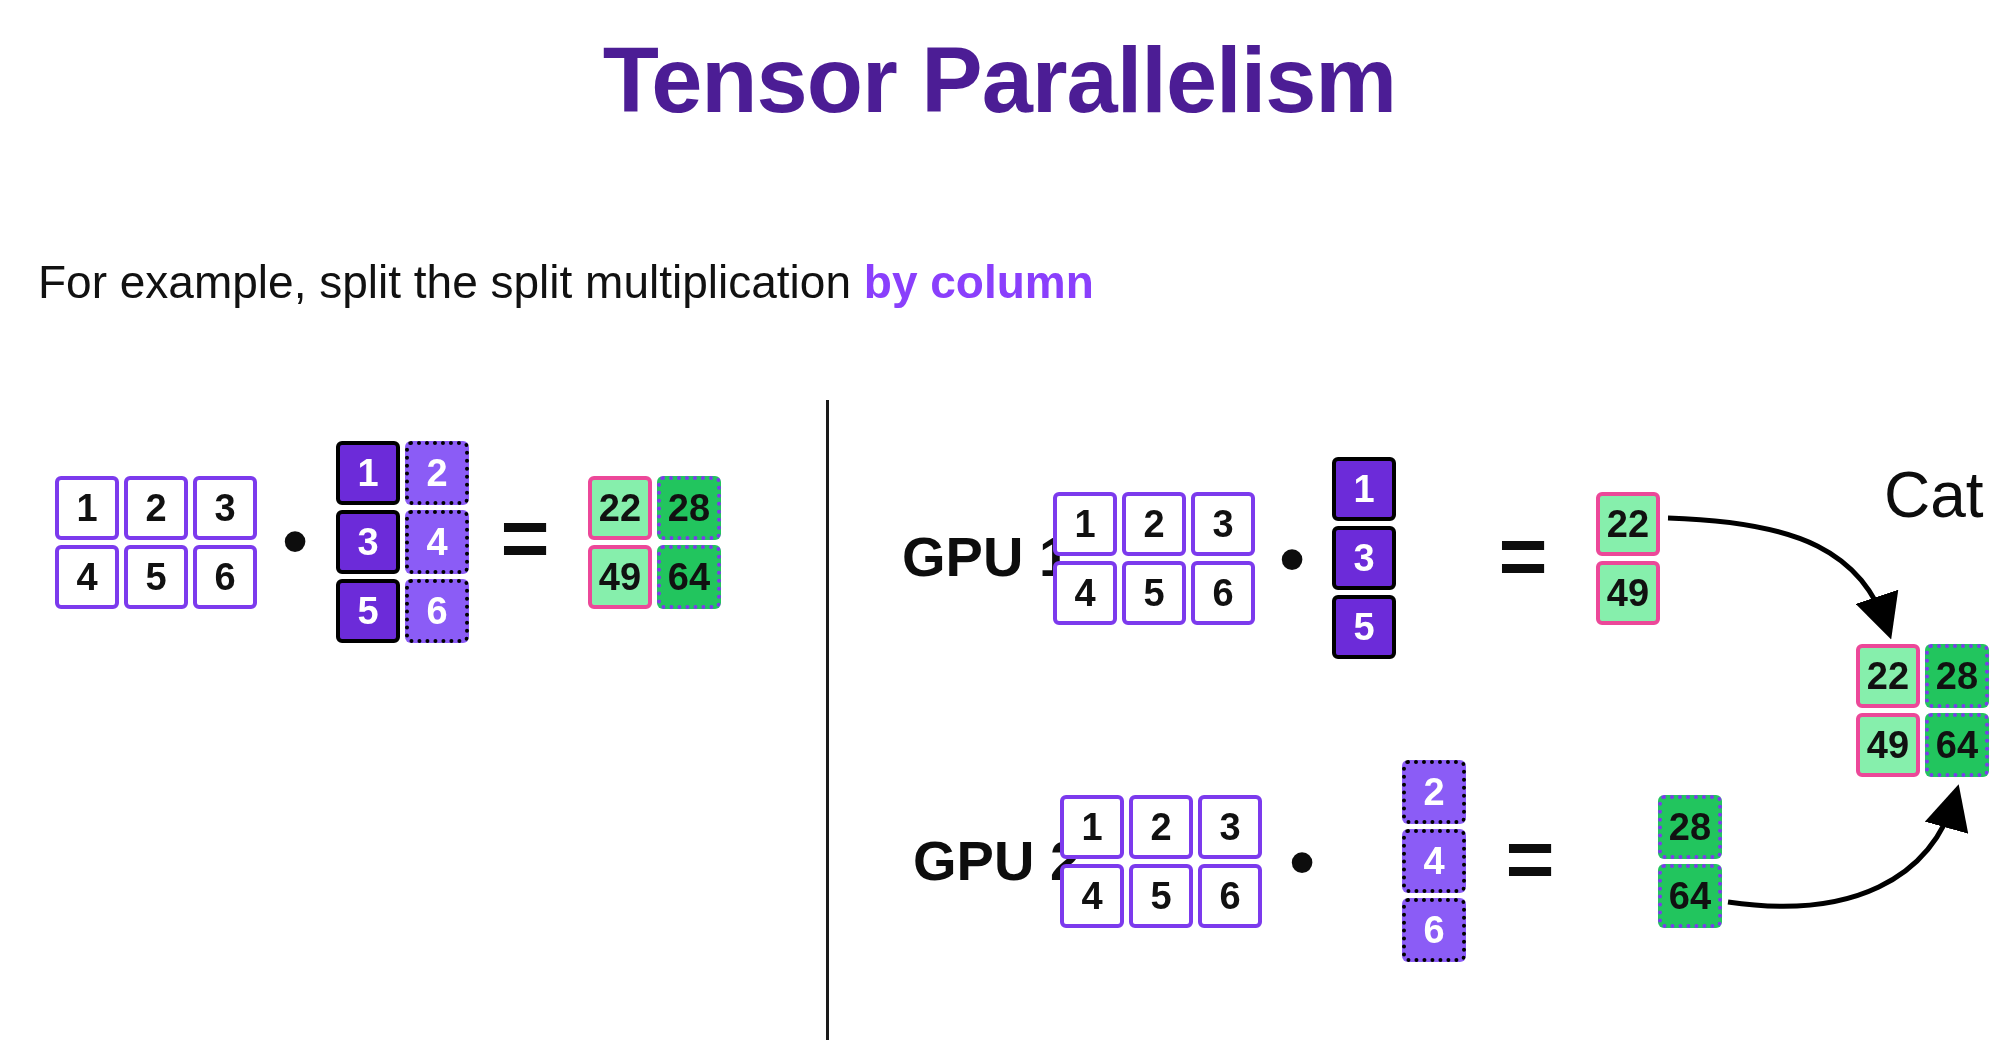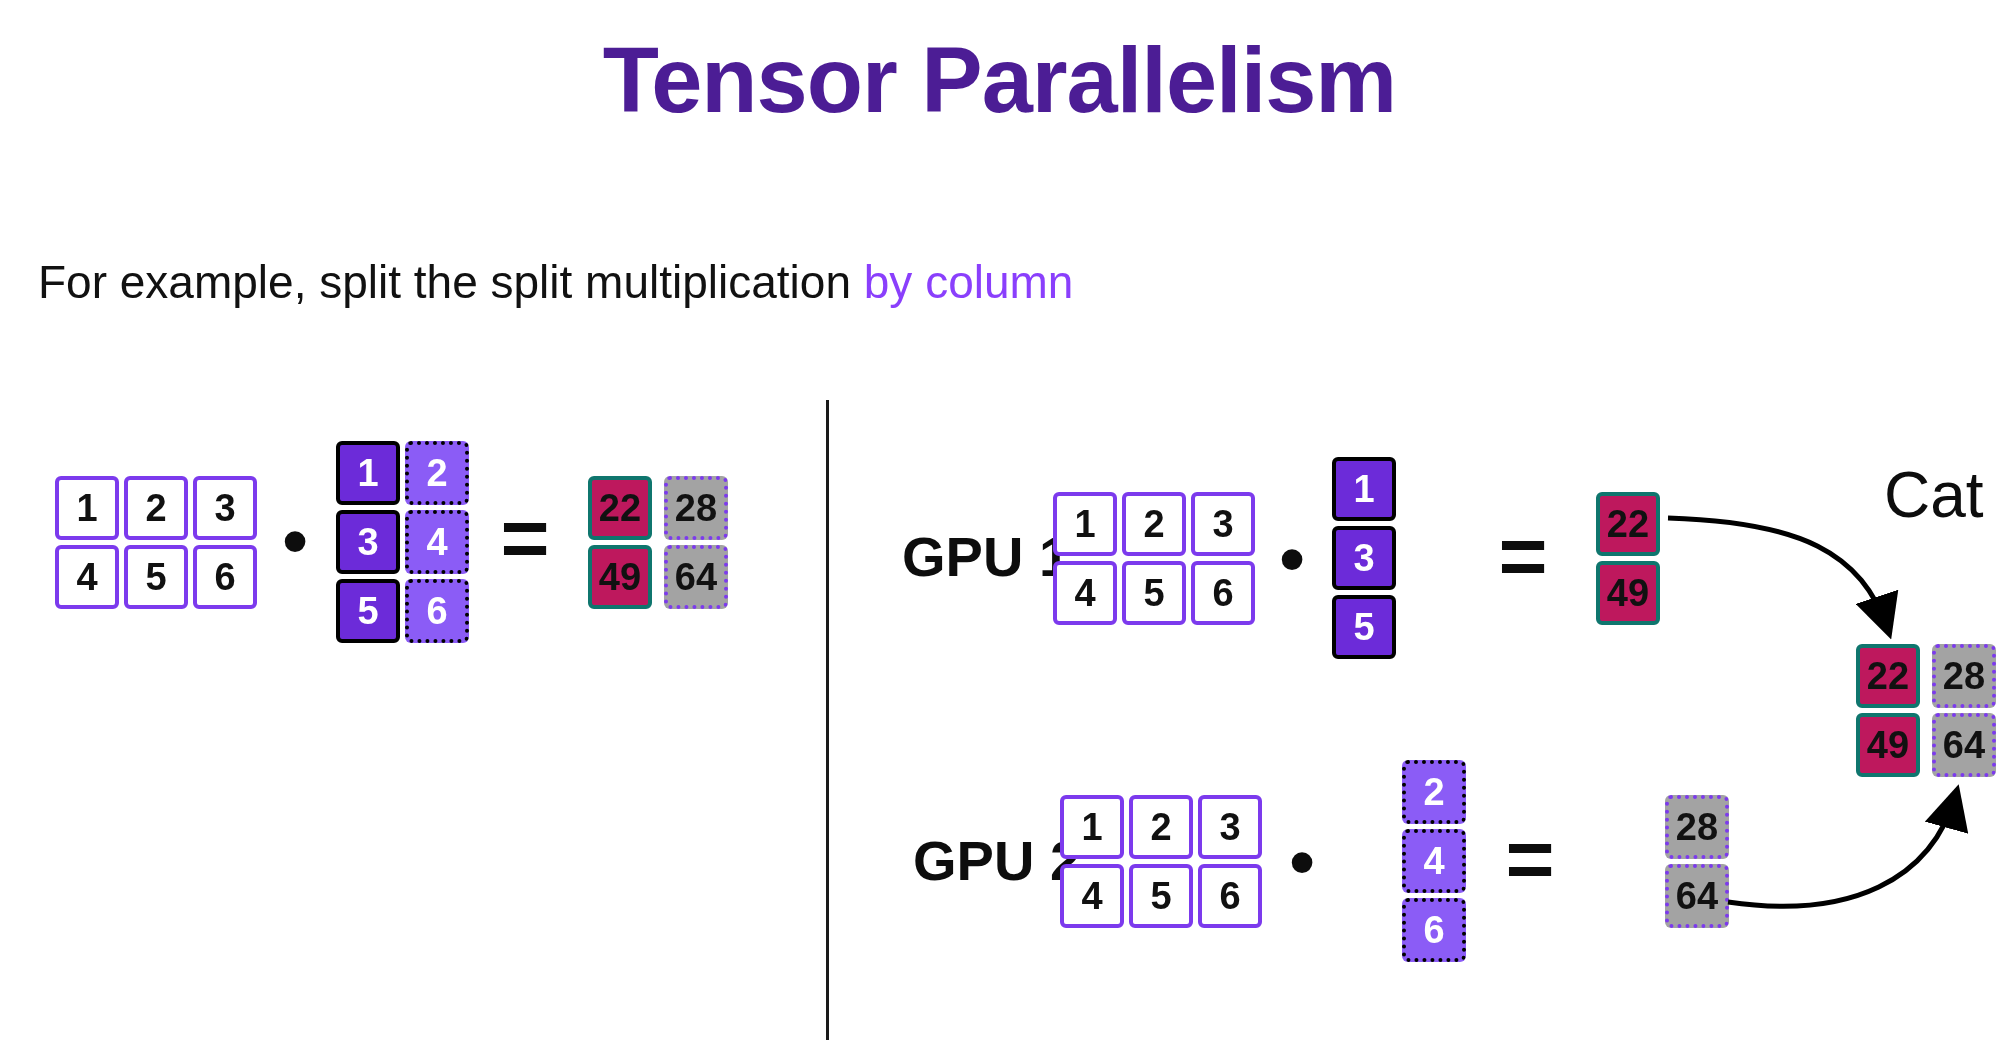--- a/index.html
+++ b/index.html
@@ -31,21 +31,21 @@
     position: absolute;
     top: 255px;
     left: 38px;
     font-size: 46px;
     font-weight: 400;
     color: #111111;
     white-space: nowrap;
   }
   .subtitle .accent {
     color: #8A3FFC;
-    font-weight: 400;
+    font-weight: 700;
   }
   .matrix {
     position: absolute;
     display: grid;
     gap: 5px;
   }
   .grid-3cols { grid-template-columns: repeat(3, 64px); }
   .grid-2cols { grid-template-columns: repeat(2, 64px); }
   .grid-1col  { grid-template-columns: 64px; }
   .cell {
@@ -68,29 +68,28 @@
     background: #6C2BD9;
     border: 4px solid #000000;
     color: #ffffff;
   }
   .cell-mid-dotted {
     background: #8B5CF6;
     border: 4px dotted #000000;
     color: #ffffff;
   }
   .cell-light {
-    background: #be185d;
-    border: 4px solid #0f766e;
+    background: #86efac;
+    border: 4px solid #ec4899;
     color: #111111;
   }
   .cell-light-dotted {
-    background: #a3a3a3;
+    background: #22c55e;
     border: 4px dotted #7C3AED;
     color: #111111;
-    margin-left: 7px;
   }
   .op {
     position: absolute;
     transform: translate(-50%, -50%);
     font-weight: 700;
     color: #0d0d0d;
     line-height: 1;
   }
   .op-dot { font-size: 72px; }
   .op-eq  { font-size: 84px; font-weight: 800; }

